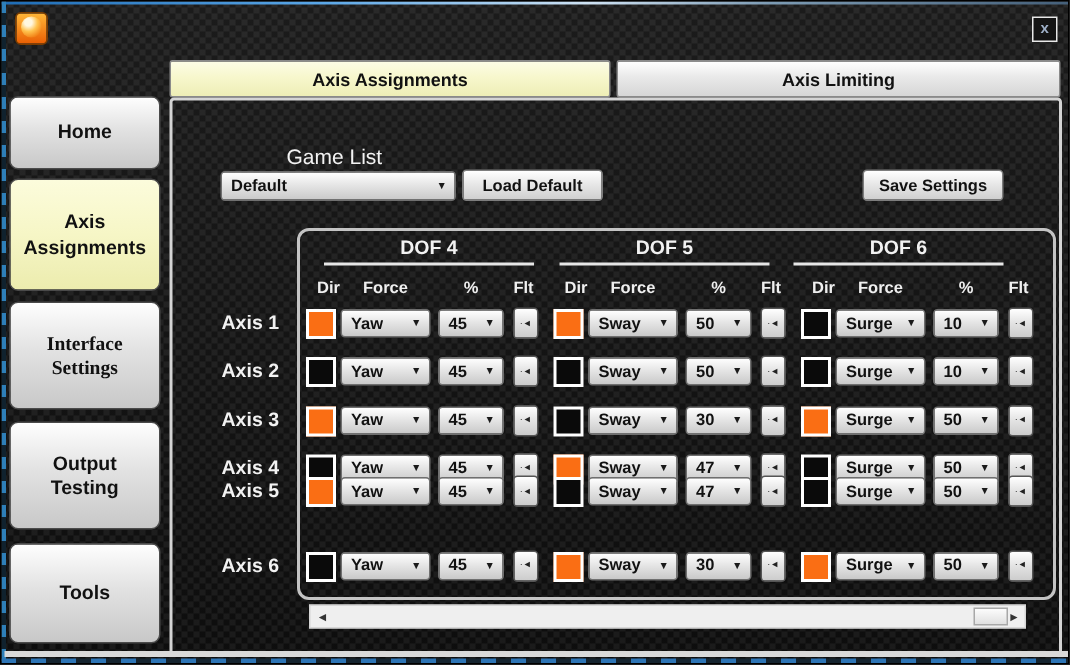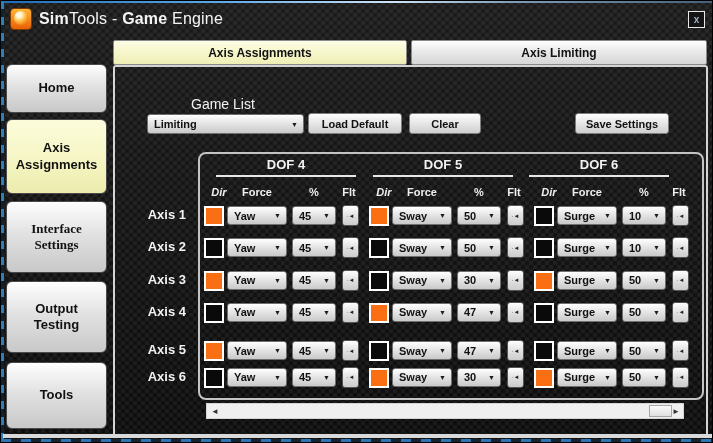--- a/index.html
+++ b/index.html
@@ -60,21 +60,21 @@
   #btn-presets{left:506px;width:64px;}
   #btn-save{left:574px;width:94px;}
 
   .table-panel{position:absolute;left:197px;top:151px;width:506px;height:248px;box-sizing:border-box;
     border:2px solid #c4c4c4;border-radius:8px;}
   .dof-header{position:absolute;top:156px;width:140px;text-align:center;font-size:13px;font-weight:bold;color:#f2f2f2;}
   .dof-underline{position:absolute;top:174px;width:140px;height:2px;background:#e6e6e6;}
 
   .subhead-group{position:absolute;top:185px;width:160px;height:14px;}
   .subhead-group span{position:absolute;font-size:11px;font-weight:bold;color:#efefef;text-align:center;}
-  .sh-dir{left:0;width:30px;font-style:italic;}
+  .sh-dir{left:0;width:30px;}
   .sh-force{left:23px;width:60px;}
   .sh-pct{left:88px;width:44px;}
   .sh-flt{left:132px;width:26px;}
 
   .axis-row{position:absolute;left:130px;width:565px;height:26px;}
   .axis-label{position:absolute;left:0;top:4px;width:55px;text-align:right;font-size:13px;font-weight:bold;color:#f2f2f2;}
   .dof-cell{position:absolute;top:0;width:160px;height:26px;}
   .cell-0{left:73px;} .cell-1{left:238px;} .cell-2{left:403px;}
   .cb{position:absolute;left:0;top:3px;width:16px;height:16px;border:2px solid #fff;background:#0a0a0a;cursor:pointer;}
   .cb.checked{background:var(--accent,#fa6e14);}
@@ -93,43 +93,41 @@
     background:linear-gradient(180deg,#fcfcfc,#e0e0e0);cursor:pointer;}
 </style>
 </head>
 <body>
 
 <div class="window">
   <div class="edge-top"></div>
   <div class="edge-left"></div>
 
   <div class="app-icon"></div>
-  <div class="titlebar-title"><span class="b">Sim</span><span>Tools - </span><span class="b">Game</span><span> Engine</span></div>
   <div class="close-btn">
       <span>x</span>
     </div>
 
   <div class="tab active" id="tab-assignments">Axis Assignments</div>
   <div class="tab" id="tab-limiting">Axis Limiting</div>
 
   <div class="side-btn" style="top:63px;height:49px;">Home</div>
   <div class="side-btn active" style="top:118px;height:75px;">Axis Assignments</div>
   <div class="side-btn" style="top:200px;height:72px;font-family:Liberation Serif, serif;">Interface Settings</div>
   <div class="side-btn" style="top:280px;height:72px;">Output Testing</div>
   <div class="side-btn" style="top:361px;height:67px;">Tools</div>
 
   <div class="main-panel"></div>
 
   <div class="gamelist-label">Game List</div>
   <div class="select" id="game-select">
-    <span class="selval">Limiting</span>
+    <span class="selval">Default</span>
     <span class="arr">▼</span>
   </div>
   <div class="btn" id="btn-load">Load Default</div>
-  <div class="btn" id="btn-clear">Clear</div>
   <div class="btn" id="btn-save">Save Settings</div>
 
   <div class="table-panel"></div>
 
   <div class="dof-header" style="left:215px;">DOF 4</div>
   <div class="dof-header" style="left:372px;">DOF 5</div>
   <div class="dof-header" style="left:528px;">DOF 6</div>
   <div class="dof-underline" style="left:215px;"></div>
   <div class="dof-underline" style="left:372px;"></div>
   <div class="dof-underline" style="left:528px;"></div>
@@ -327,21 +325,21 @@
           </div>
       <div class="select sel-pct">
             <span class="selval">50</span>
             <span class="arr">▼</span>
           </div>
       <div class="flt-btn">
             <span class="glyph">·◄</span>
           </div>
     </div>
   </div>
-      <div class="axis-row" style="top: 337px;">
+      <div class="axis-row" style="top: 314px;">
     <div class="axis-label">Axis 5</div>
     <div class="dof-cell cell-0">
       <span class="cb checked"></span>
       <div class="select sel-force">
             <span class="selval">Yaw</span>
             <span class="arr">▼</span>
           </div>
       <div class="select sel-pct">
             <span class="selval">45</span>
             <span class="arr">▼</span>

